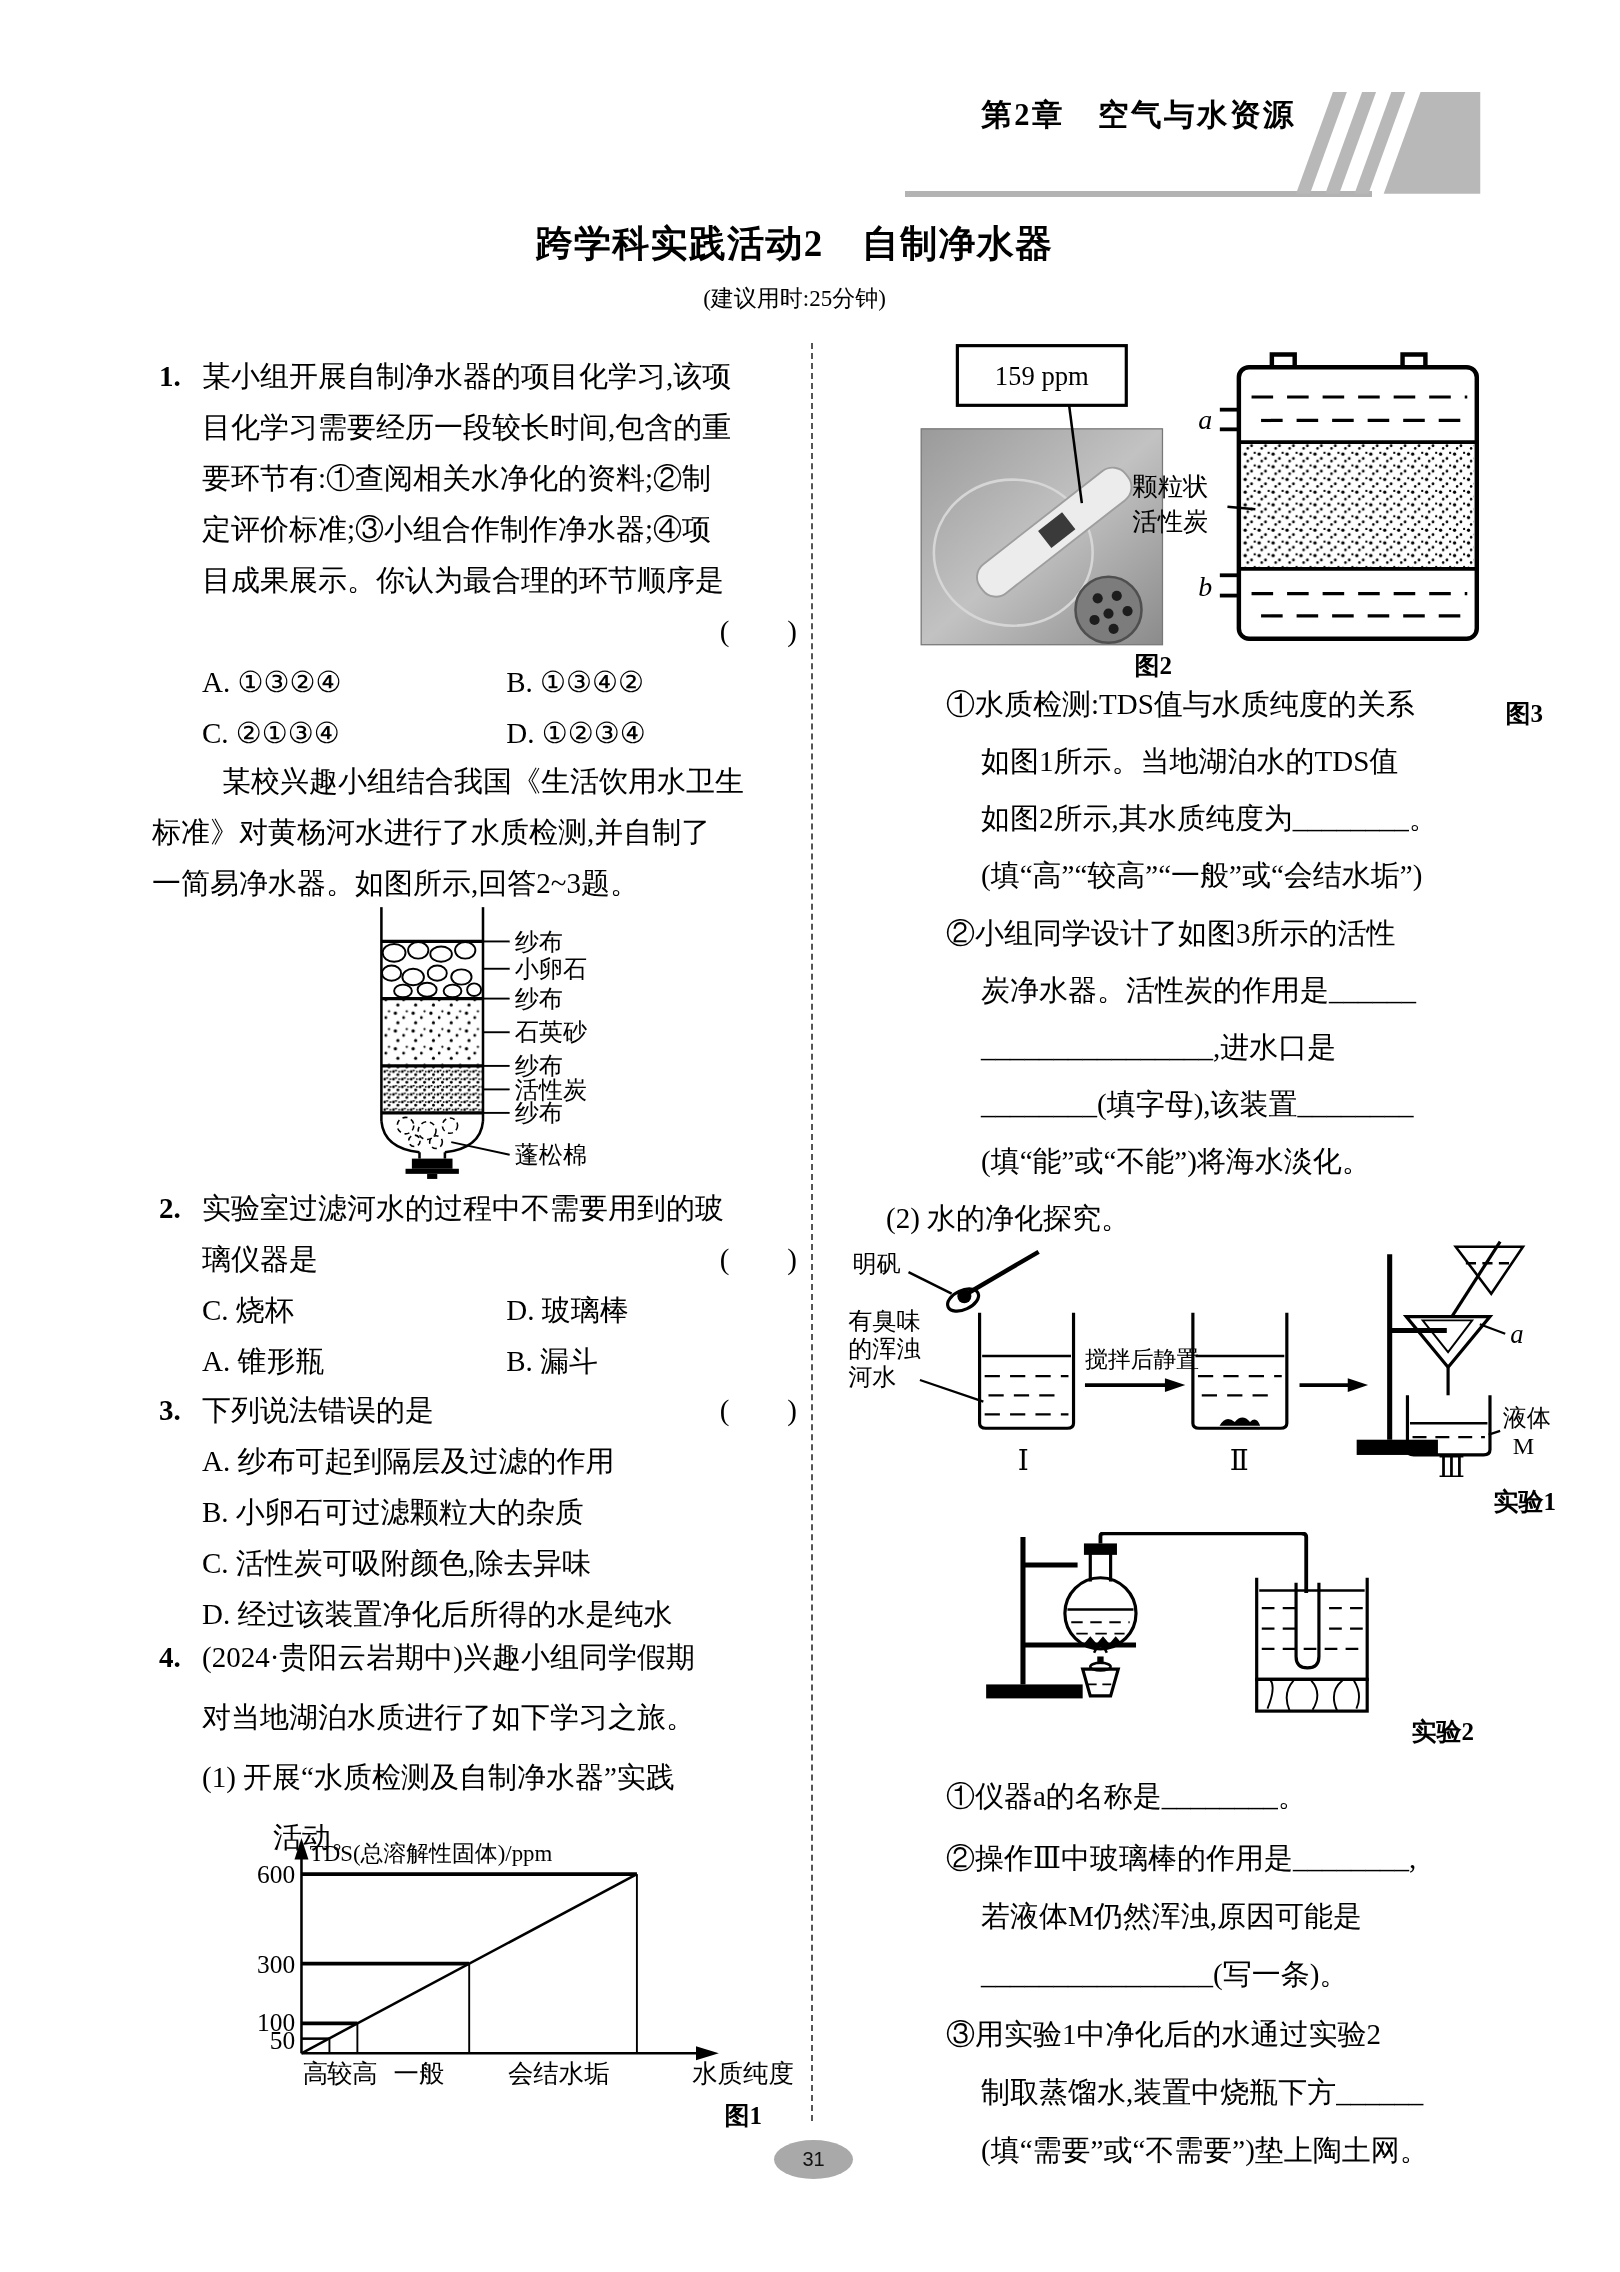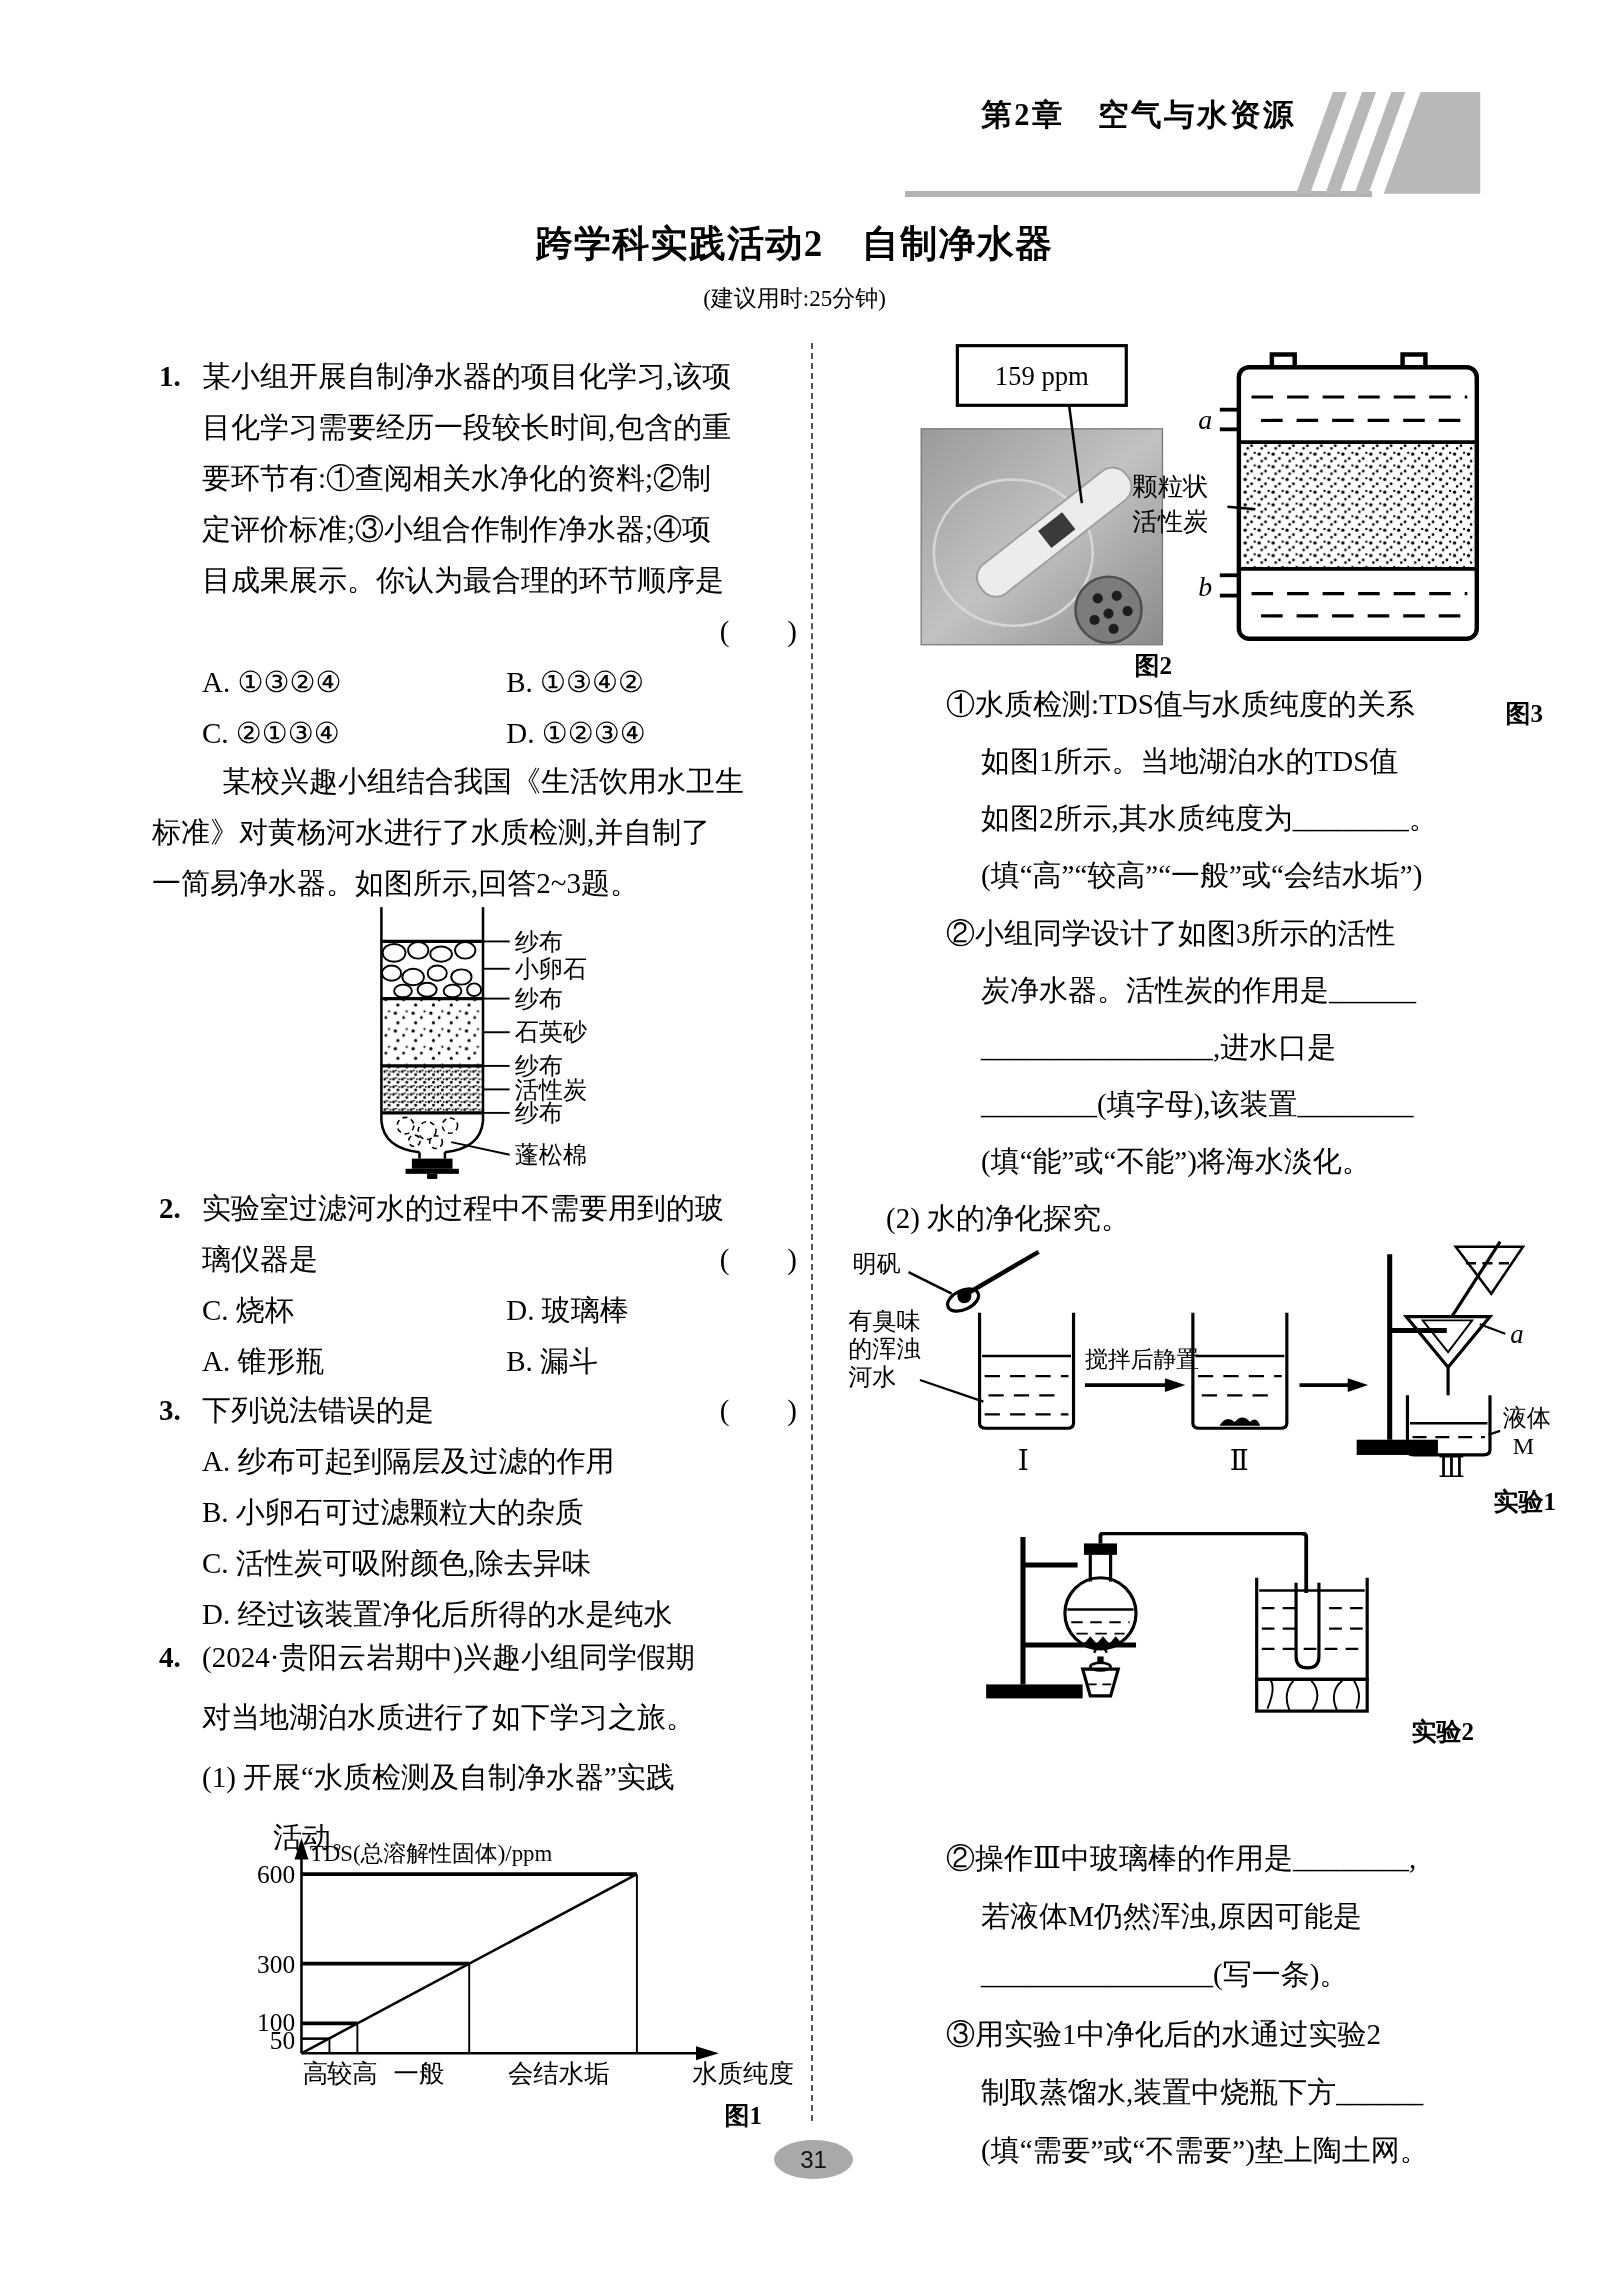--- a/index.html
+++ b/index.html
@@ -13,21 +13,21 @@
   .qno{font-size:29px;font-weight:700;}
   .bracket-right{text-align:right;}
   .optrow{display:block;}
   .optcell{display:inline-block;width:297px;}
   .caption{font-size:25px;font-weight:700;text-align:right;}
   .title{font-size:37px;font-weight:700;text-align:center;letter-spacing:1.3px;}
   .subtitle{font-size:23px;text-align:center;}
   .chapter{font-size:30.5px;font-weight:700;text-align:right;letter-spacing:2.5px;}
   .divider{border-left:2.5px dashed #555;width:0;}
   .pagenum{width:79px;height:39px;border-radius:50%;background:#a9a9a9;
-           text-align:center;line-height:39px;font-size:24px;color:#111;
+           text-align:center;line-height:39px;font-size:20px;color:#111;
            font-family:"Liberation Sans","DejaVu Sans",sans-serif;}
   .indent1{margin-left:70px;}
   .indent2{margin-left:35px;}
   .indent3{margin-left:71px;}
   svg text{font-family:"Liberation Serif","DejaVu Serif",serif;}
   .grayband{background:#b3b3b3;}
 </style>
 </head>
 <body>
 
@@ -447,20 +447,21 @@
       <path d="M540,80 L540,196 Q540,214 558,214 Q576,214 576,196 L576,80" fill="none"></path>
     </g>
 
     <g>
       <rect x="478" y="232" width="174" height="50" fill="none" stroke="#000" stroke-width="5"></rect>
       <path d="M495,278 q14,-34 4,-46 M530,282 q-12,-28 6,-48 M566,280 q16,-26 -2,-46 M605,282 q-14,-30 8,-48 M635,278 q10,-22 -4,-44" fill="none" stroke="#000" stroke-width="3"></path>
     </g>
   </svg>
   <div class="abs caption" style="left:953px;top:1715px;width:521px;">实验2</div>
 
+  <div class="abs tl" style="left:946px;top:1771px;width:603px;">①仪器a的名称是________。</div>
 
   <div class="abs lh92" style="left:946px;top:1829px;width:603px;">
     <div class="tl">②操作Ⅲ中玻璃棒的作用是________,</div>
     <div class="tl indent2">若液体M仍然浑浊,原因可能是</div>
     <div class="tl indent2">________________(写一条)。</div>
   </div>
 
   <div class="abs lh92" style="left:946px;top:2005px;width:603px;">
     <div class="tl">③用实验1中净化后的水通过实验2</div>
     <div class="tl indent2">制取蒸馏水,装置中烧瓶下方______</div>

